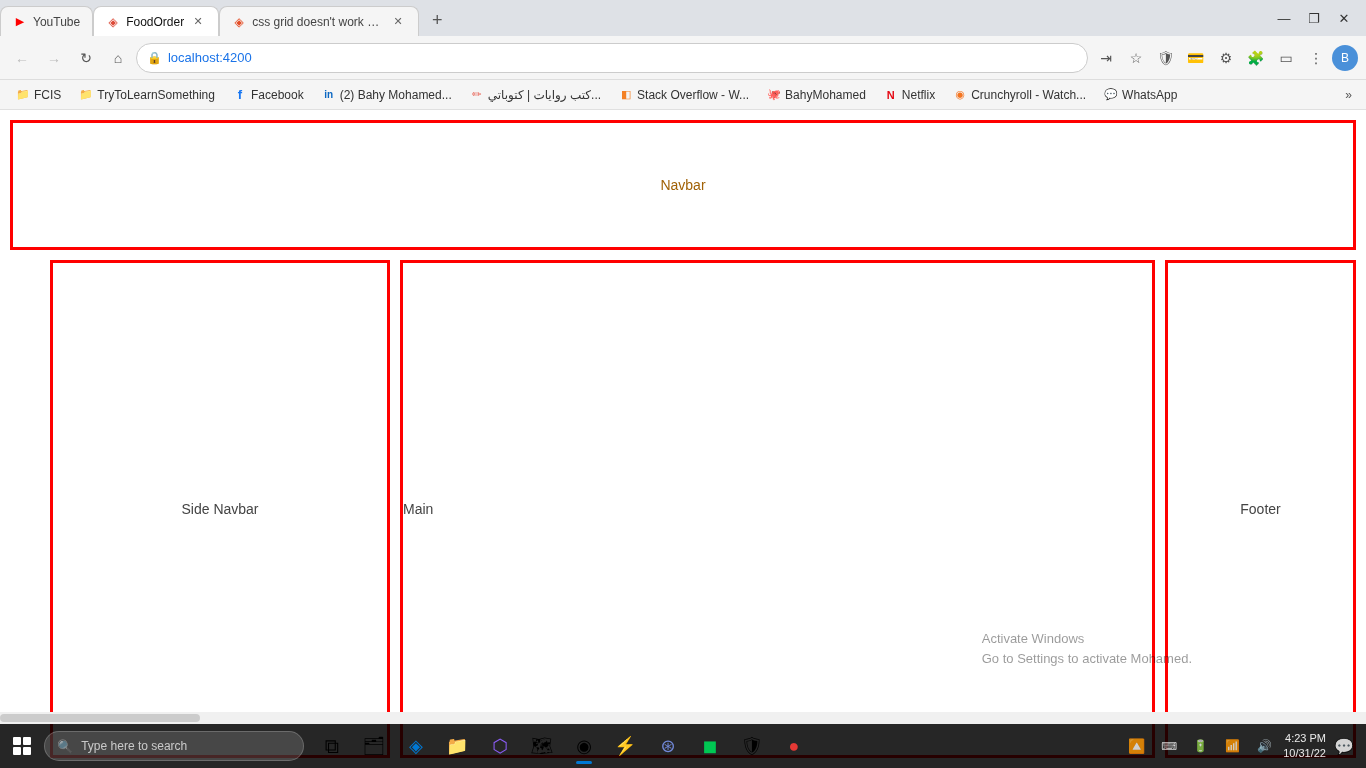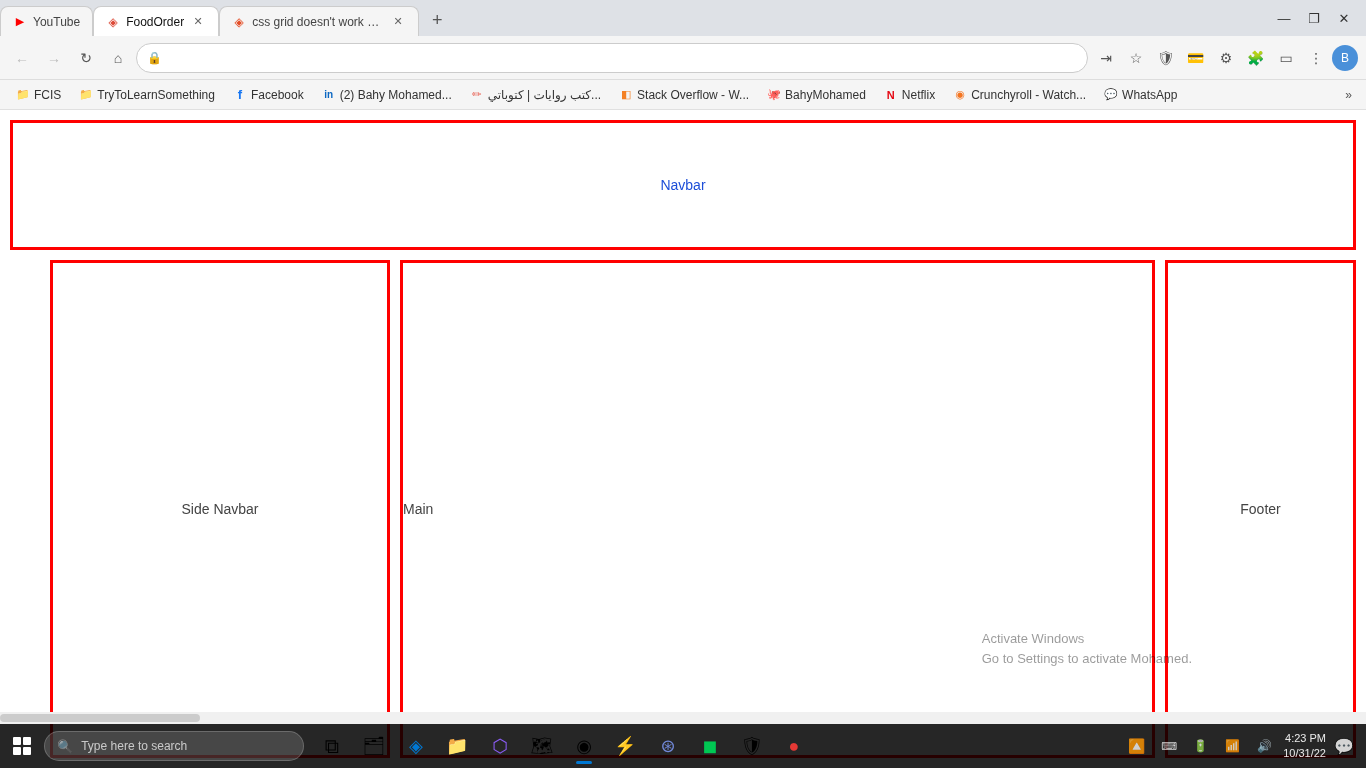--- a/index.html
+++ b/index.html
@@ -227,21 +227,21 @@
     .navbar-section {
       border: 3px solid red;
       height: 130px;
       display: flex;
       align-items: center;
       justify-content: center;
     }
 
     .navbar-label {
       font-size: 14px;
-      color: #1d4ed8;
+      color: #a16207;
     }
 
     .main-grid {
       display: flex;
       gap: 10px;
       flex: 1;
       padding-left: 40px;
     }
 
     .side-navbar-section {
@@ -453,20 +453,21 @@
   </div>
 
   <div class="nav-bar">
     <div class="nav-btn disabled" title="Back">←</div>
     <div class="nav-btn disabled" title="Forward">→</div>
     <div class="nav-btn" title="Refresh">↻</div>
     <div class="nav-btn" title="Home">⌂</div>
 
     <div class="address-bar">
       <span class="lock-icon">🔒</span>
+      <span class="address-text">localhost:4200</span>
     </div>
 
     <div class="nav-right-icons">
       <div class="nav-icon-btn" title="Cast">⇥</div>
       <div class="nav-icon-btn" title="Bookmark">☆</div>
       <div class="nav-icon-btn" title="Shield">🛡</div>
       <div class="nav-icon-btn" title="Wallet">💳</div>
       <div class="nav-icon-btn" title="Settings">⚙</div>
       <div class="nav-icon-btn" title="Extensions">🧩</div>
       <div class="nav-icon-btn" title="Sidebar">▭</div>

